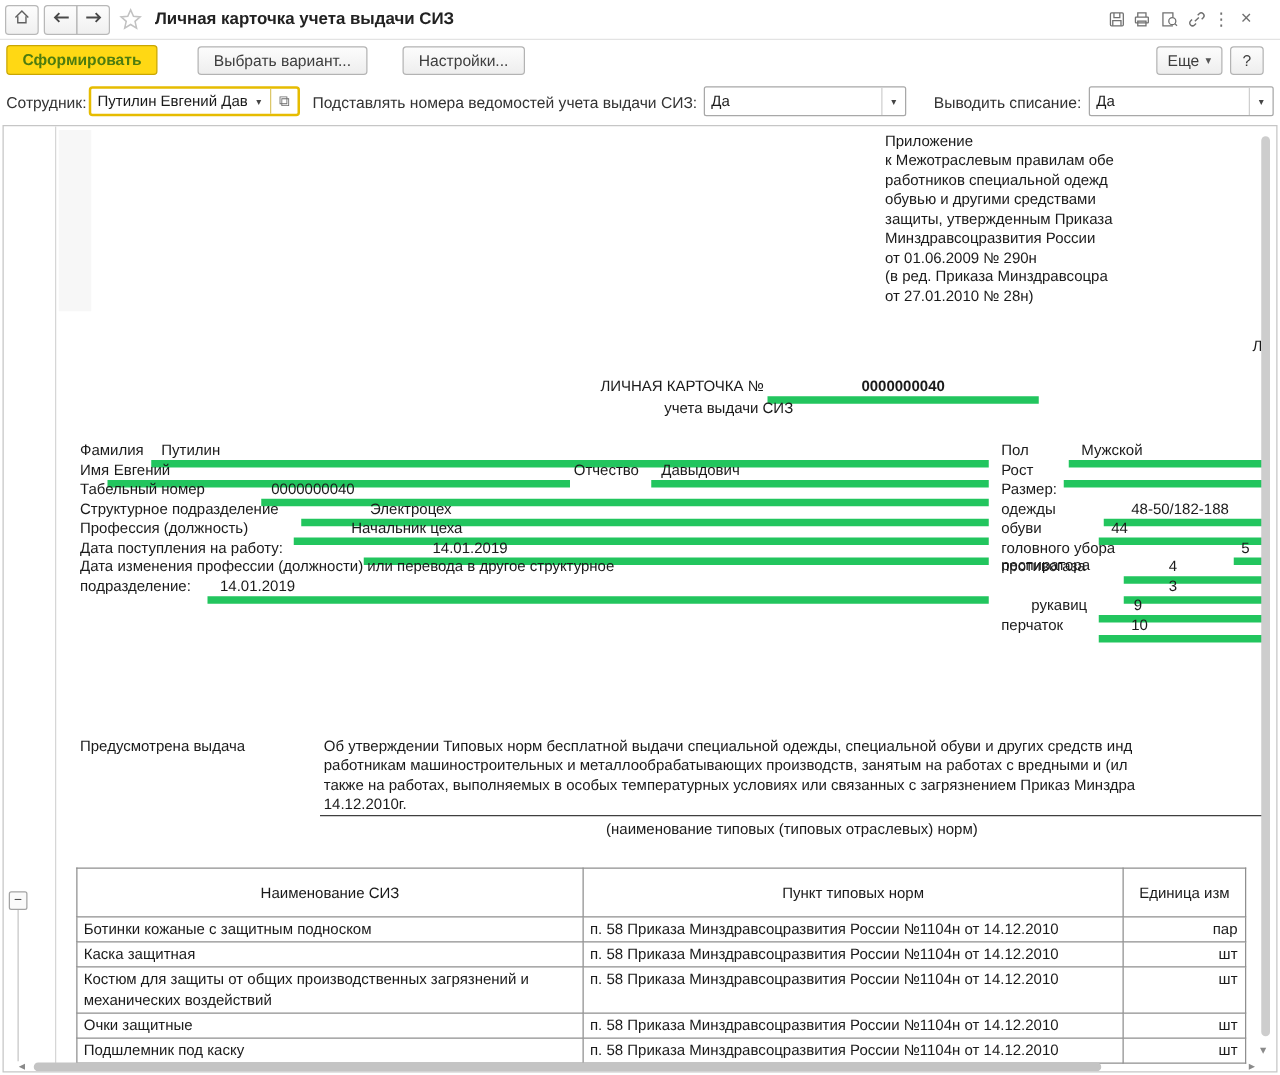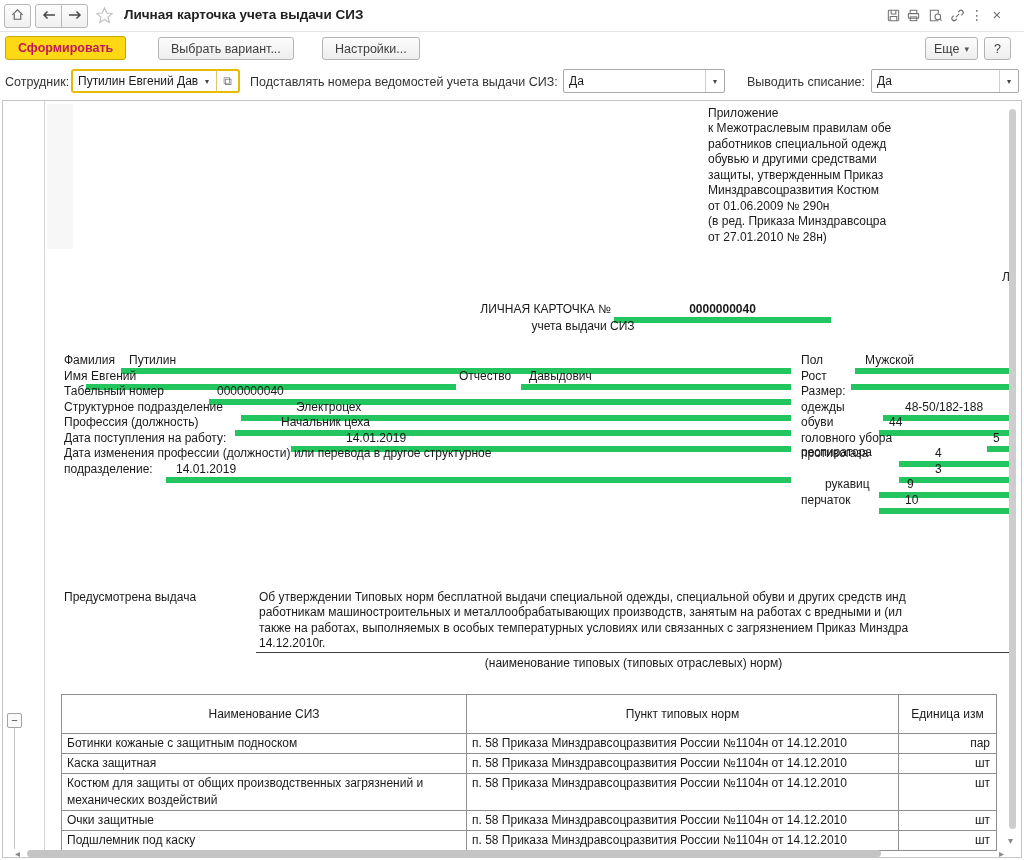--- a/index.html
+++ b/index.html
@@ -11,21 +11,21 @@
   .navbtn{position:absolute;top:4px;height:24px;box-sizing:border-box;border:1px solid #b8b8b8;border-radius:3px;
           background:linear-gradient(#fdfdfd,#f0f0f0);display:flex;align-items:center;justify-content:center;cursor:default;}
   .title{position:absolute;left:124px;top:7px;font-size:13.5px;font-weight:bold;color:#222;white-space:nowrap;}
   .winicon{position:absolute;top:6px;width:18px;height:18px;display:flex;align-items:center;justify-content:center;color:#707070;}
   .winicon svg{display:block;}
   .glyph{font-size:14px;line-height:14px;color:#707070;}
   
   .btn{position:absolute;top:37px;height:23px;box-sizing:border-box;border:1px solid #b3b3b3;border-radius:3px;
        background:linear-gradient(#fcfcfc,#eeeeee);color:#3d3d3d;font-size:12.5px;display:flex;align-items:center;
        justify-content:center;padding:0 12px;white-space:nowrap;}
-  .btn.primary{top:36px;height:24px;background:#ffd814;border:1px solid #c9a602;font-weight:bold;color:#be185d;}
+  .btn.primary{top:36px;height:24px;background:#ffd814;border:1px solid #c9a602;font-weight:bold;color:#4d7c0f;}
   .btn .marrow{font-size:9px;margin-left:5px;color:#555;}
   
   .flabel{position:absolute;top:75px;font-size:12.5px;color:#333;white-space:nowrap;}
   .combo{position:absolute;top:69px;height:24px;box-sizing:border-box;background:#fff;border:1px solid #a8a8a8;
          border-radius:2px;display:flex;align-items:stretch;font-size:12px;}
   .combo.hl{border:2px solid #e6bc00;border-radius:3px;}
   .combo .val{flex:1;display:flex;align-items:center;padding-left:5px;overflow:hidden;white-space:nowrap;}
   .combo .dd{width:18px;display:flex;align-items:center;justify-content:center;border-left:1px solid #cfcfcf;color:#444;font-size:8px;}
   .combo.hl .dd{border-left:none;}
   .combo .openbtn{width:21px;display:flex;align-items:center;justify-content:center;border-left:1px solid #dcc76a;color:#6e6e6e;font-size:12px;}
@@ -167,22 +167,22 @@
 
   <div class="doc">
     <div class="gutline"></div>
     <div class="shade"></div>
 
     <div>
       <div class="dtext" style="left:705px;top:5px;">Приложение</div>
       <div class="dtext" style="left:705px;top:20px;">к Межотраслевым правилам обе</div>
       <div class="dtext" style="left:705px;top:36px;">работников специальной одежд</div>
       <div class="dtext" style="left:705px;top:51px;">обувью и другими средствами</div>
-      <div class="dtext" style="left:705px;top:67px;">защиты, утвержденным Приказ</div>
-      <div class="dtext" style="left:705px;top:82px;">Минздравсоцразвития Костюм</div>
+      <div class="dtext" style="left:705px;top:67px;">защиты, утвержденным Приказа</div>
+      <div class="dtext" style="left:705px;top:82px;">Минздравсоцразвития России</div>
       <div class="dtext" style="left:705px;top:98px;">от 01.06.2009 № 290н</div>
       <div class="dtext" style="left:705px;top:113px;">(в ред. Приказа Минздравсоцра</div>
       <div class="dtext" style="left:705px;top:129px;">от 27.01.2010 № 28н)</div>
     </div>
     <div class="dtext" style="left:999px;top:169px;">Л</div>
 
     <div class="dtext" style="left:420px;top:201px;width:188px;text-align:right;">ЛИЧНАЯ КАРТОЧКА №</div>
     <div class="uline" style="left:611px;top:201px;width:217px;text-align:center;font-weight:bold;">
       <span>0000000040</span>
     </div>

